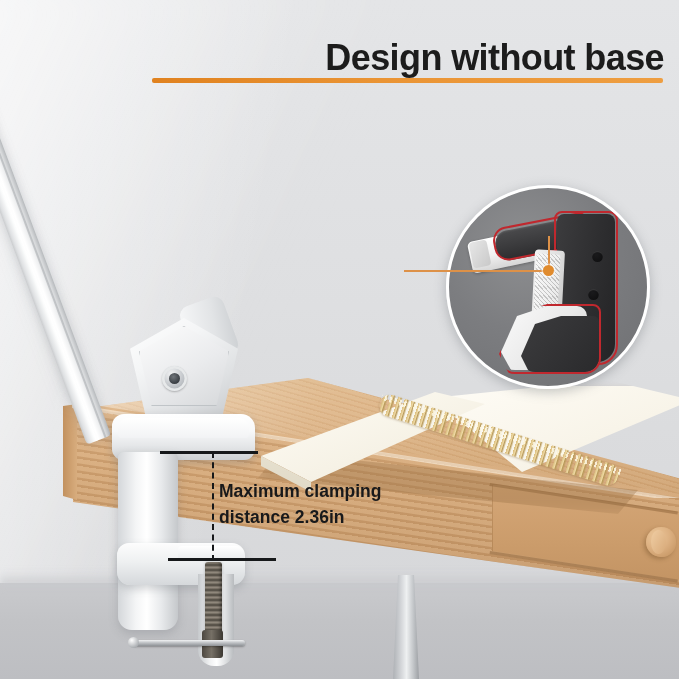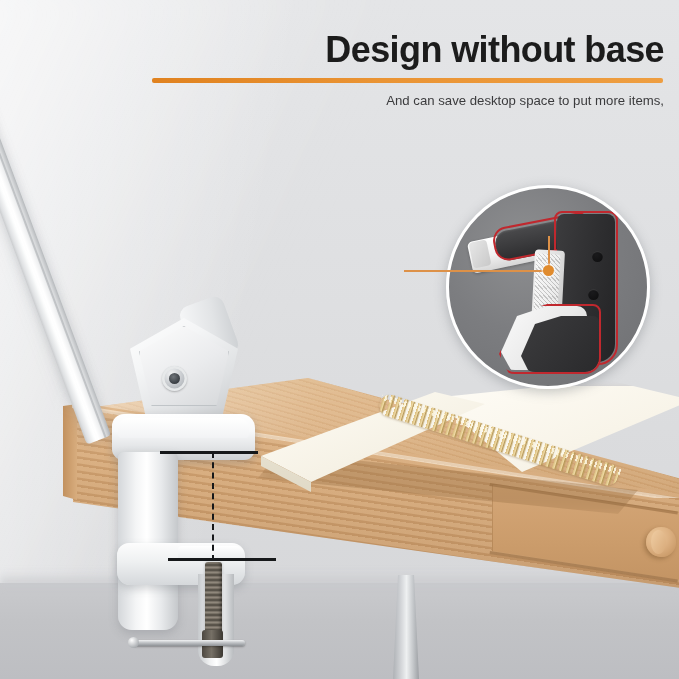--- a/index.html
+++ b/index.html
@@ -369,21 +369,21 @@
     transform-origin: 0 0;
     transform: rotate(17.5deg);
     background: repeating-linear-gradient(90deg,
       rgba(255,255,255,0) 0px, rgba(255,255,255,0) 3px,
       rgba(255,250,230,.85) 3px, rgba(255,250,230,.85) 5px);
   }
 
   
   .headline {
     position: absolute;
-    left: 152px; top: 30px;
+    left: 152px; top: 38px;
     width: 512px;
     text-align: right;
     font-size: 36px;
     font-weight: bold;
     letter-spacing: -0.6px;
     color: #1c1c1c;
     line-height: 1.12;
   }
   .rule {
     position: absolute;
@@ -632,20 +632,24 @@
   <div class="clamp-bottom-lip"></div>
   <div class="clamp-screwbody"></div>
   <div class="screw-thread"></div>
   <div class="screw-knob"></div>
   <div class="tbar"></div>
   <div class="tbar-cap"></div>
 
   <div class="dim-tick-top"></div>
   <div class="dim-line"></div>
   <div class="dim-tick-bottom"></div>
+  <div class="dim-label">
+    <div>Maximum clamping</div>
+    <div>distance 2.36in</div>
+  </div>
 
   <div class="inset">
     <div class="ins-armtop"></div>
     <div class="ins-armtop-end"></div>
     <div class="ins-ironbar"></div>
     <div class="ins-redline-top"></div>
     <div class="ins-body"></div>
     <div class="ins-body-red"></div>
     <div class="ins-inner-white"></div>
     <div class="ins-inner-tex"></div>
@@ -656,16 +660,15 @@
     <div class="ins-foot-red"></div>
   </div>
 
   <div class="callout-line"></div>
   <div class="callout-stem"></div>
   <div class="callout-dot"></div>
 
   <div class="headline">Design without base</div>
   <div class="rule"></div>
   <div class="subcopy">
-    <div>And can save desktop space to put more items,</div>
   </div>
 
 </div>
 
 </body></html>

